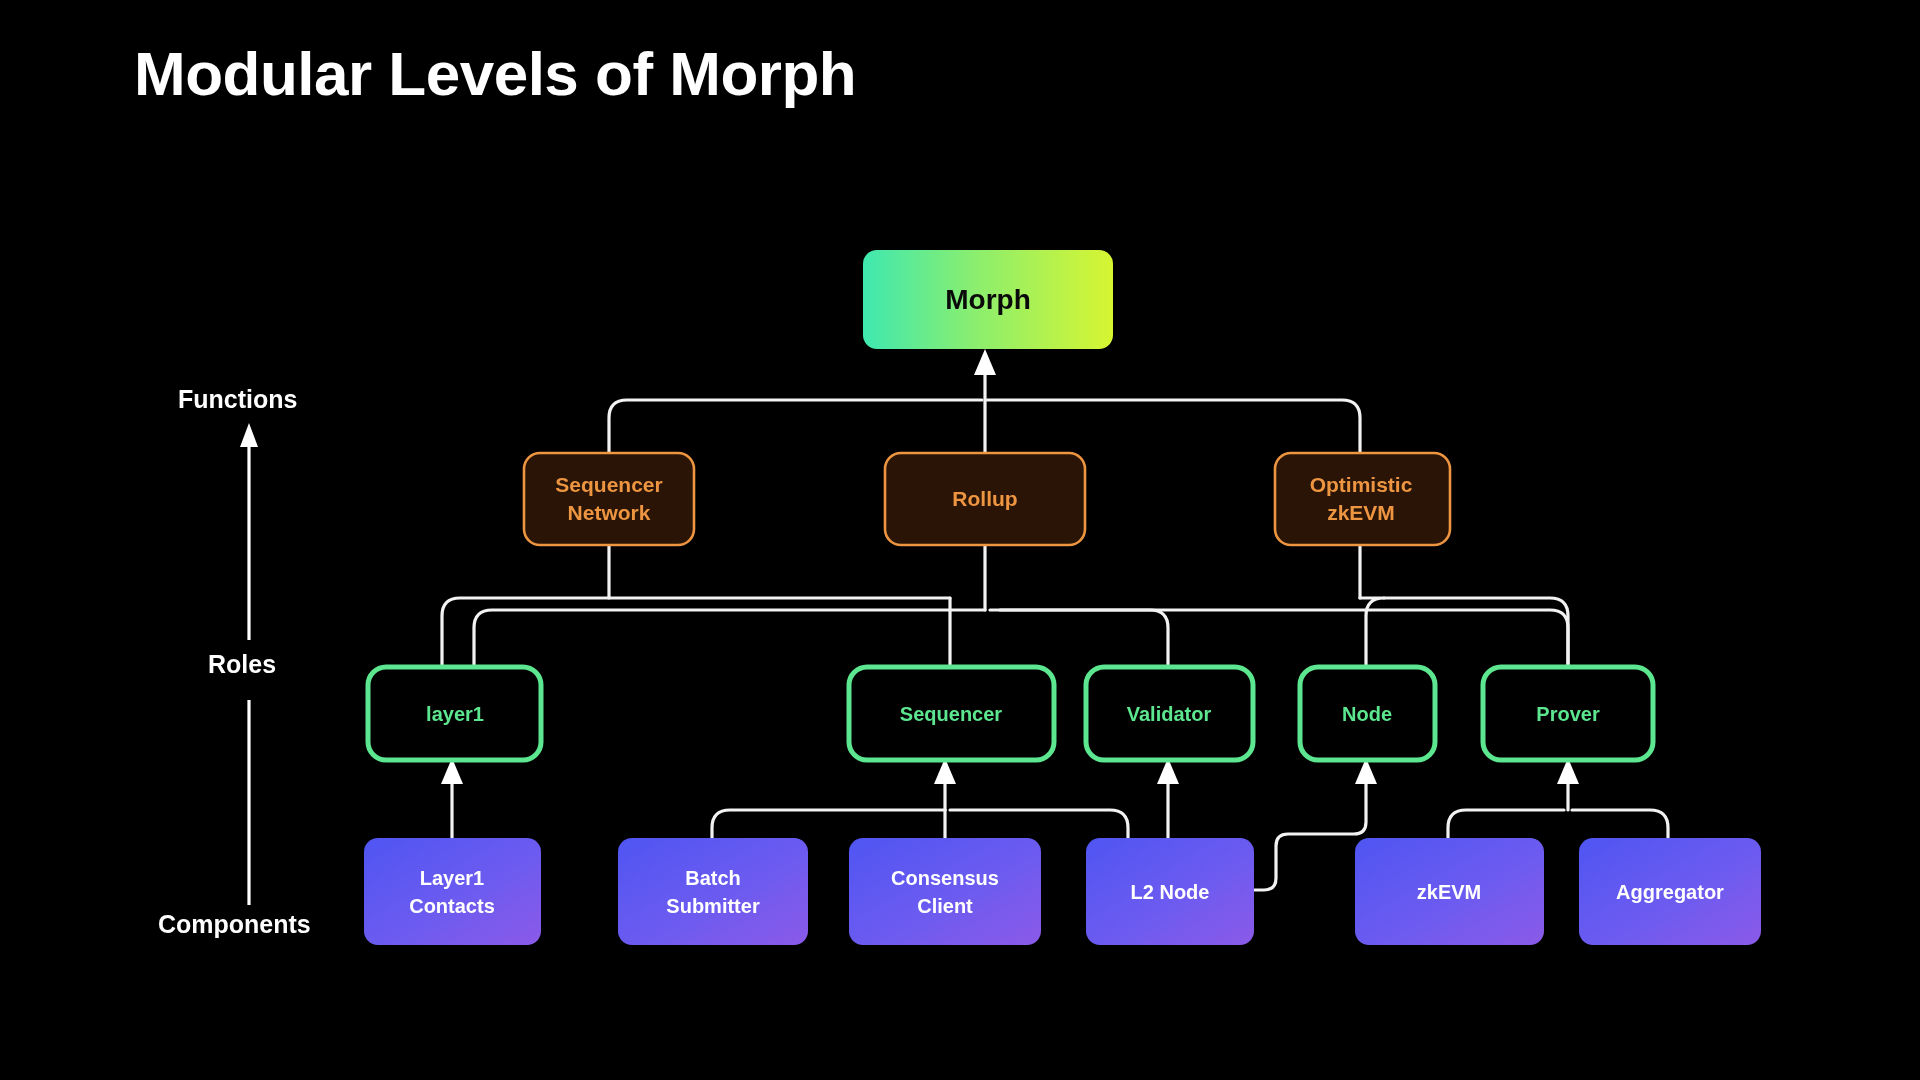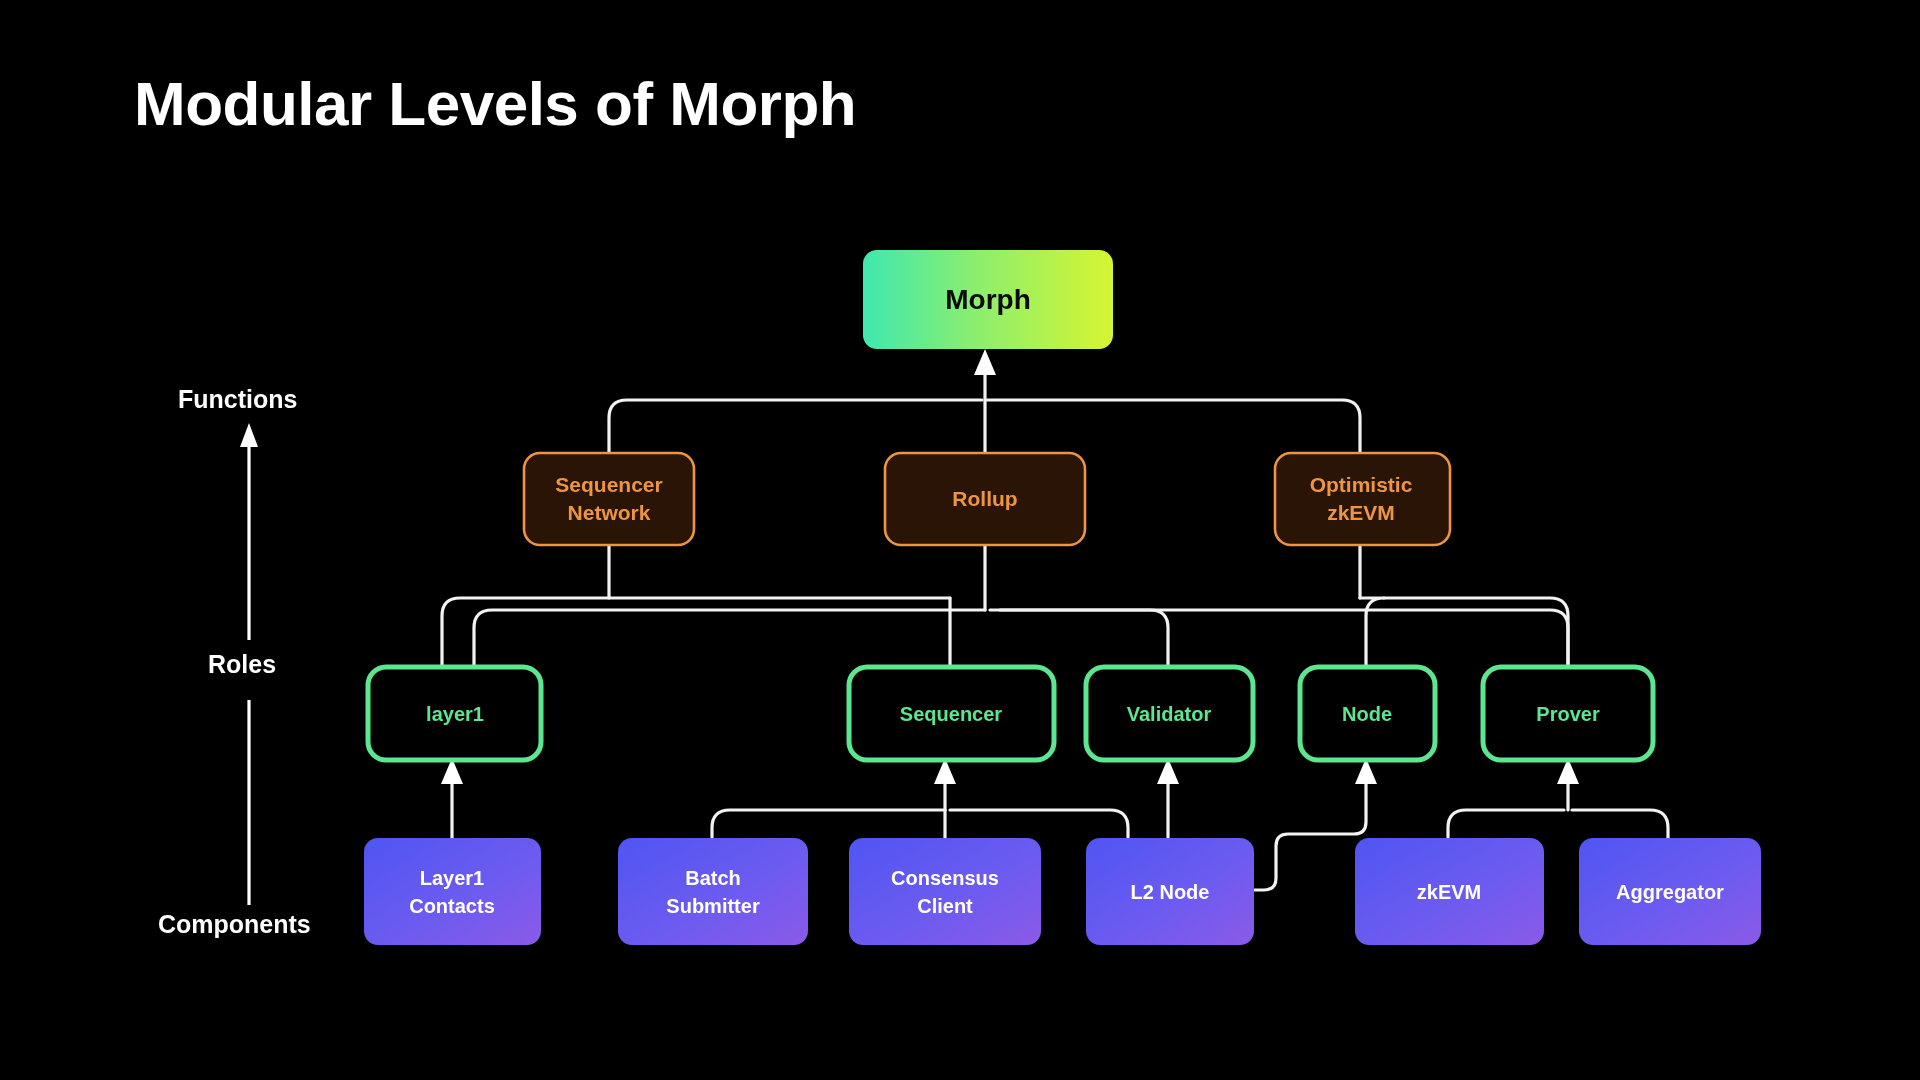--- a/index.html
+++ b/index.html
@@ -16,21 +16,21 @@
   }
   #stage {
     position: absolute;
     inset: 0;
     width: 1920px;
     height: 1080px;
   }
   #page-title {
     position: absolute;
     left: 134px;
-    top: 70px;
+    top: 40px;
     font-size: 62px;
     font-weight: 700;
     color: #ffffff;
     letter-spacing: -0.5px;
     white-space: nowrap;
     line-height: 1.1;
   }
   svg#diagram {
     position: absolute;
     left: 0;

